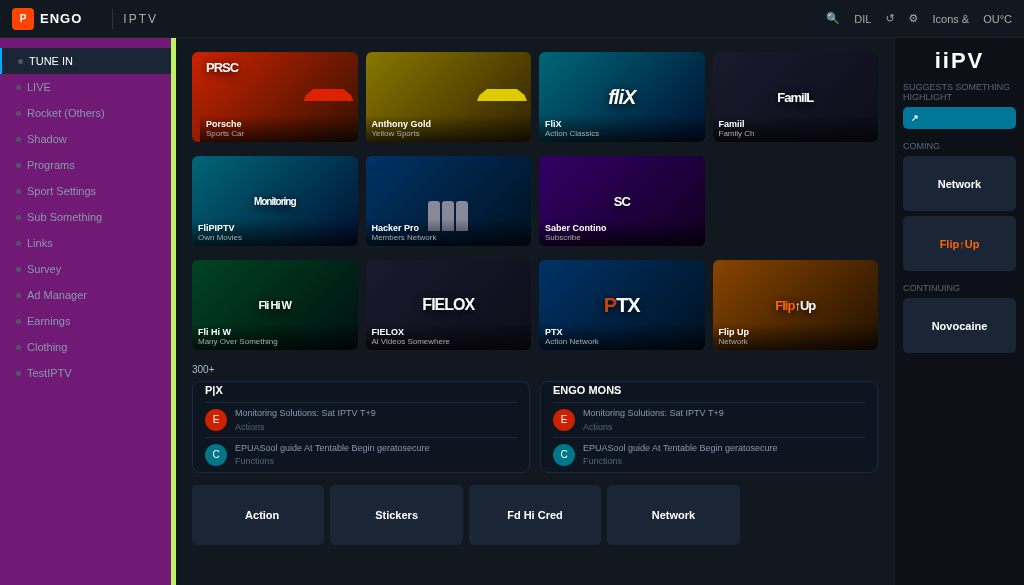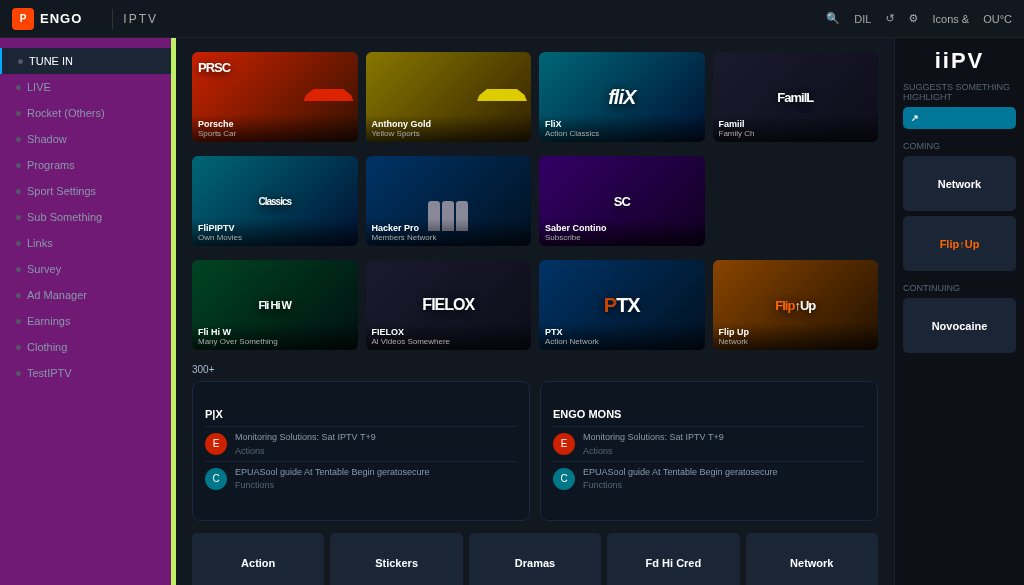--- a/index.html
+++ b/index.html
@@ -106,21 +106,21 @@
     }
     .card-overlay {
       position: absolute; bottom: 0; left: 0; right: 0;
       background: linear-gradient(transparent, rgba(0,0,0,0.7));
       padding: 4px 6px;
     }
     .card-title { font-size: 9px; color: #fff; font-weight: bold; }
     .card-subtitle { font-size: 8px; color: #aaa; }
 
     
-    .card-red { background: linear-gradient(135deg, #cc2200, #331100); }
+    .card-red { background: linear-gradient(135deg, #cc2200, #331100); padding-left: 8px; }
     .card-teal { background: linear-gradient(135deg, #006677, #001133); }
     .card-dark { background: linear-gradient(135deg, #1a1a2e, #0d0d1a); }
     .card-yellow { background: linear-gradient(135deg, #887700, #332200); }
     .card-blue { background: linear-gradient(135deg, #003366, #001122); }
     .card-green { background: linear-gradient(135deg, #004422, #001111); }
     .card-purple { background: linear-gradient(135deg, #330066, #110022); }
     .card-orange { background: linear-gradient(135deg, #884400, #221100); }
 
     .card-logo {
       font-size: 16px; font-weight: 900; color: #fff;
@@ -146,21 +146,21 @@
     .info-boxes {
       display: grid;
       grid-template-columns: 1fr 1fr;
       gap: 10px;
       margin-bottom: 12px;
     }
     .info-box {
       background: #0d1620;
       border: 1px solid #1a2840;
       border-radius: 8px;
-      padding: 26px 12px;
+      padding: 2px 12px;
     }
     .info-box-title {
       font-size: 11px; font-weight: bold; color: #fff; margin-bottom: 6px;
     }
     .info-box-row {
       display: flex; align-items: center; gap: 8px; margin-bottom: 4px;
     }
     .info-icon {
       width: 22px; height: 22px; border-radius: 50%;
       display: flex; align-items: center; justify-content: center;
@@ -337,21 +337,21 @@
             <div class="card-title">Famiil</div>
             <div class="card-subtitle">Family Ch</div>
           </div>
         </div>
       </div>
     </div>
 
     <div class="channel-grid">
       <div class="channel-card card-teal">
         <div class="channel-card-bg">
-          <div class="card-logo small" style="font-size:10px;">Classics</div>
+          <div class="card-logo small" style="font-size:10px;">Monitoring</div>
           <div class="card-overlay">
             <div class="card-title">FliPIPTV</div>
             <div class="card-subtitle">Own Movies</div>
           </div>
         </div>
       </div>
       <div class="channel-card card-blue">
         <div class="channel-card-bg">
           <div class="people-shapes">
             <div class="person-shape"></div>
@@ -457,23 +457,20 @@
       </div>
     </div>
 
     <div class="bottom-grid">
       <div class="bottom-card card-red">
         <div class="bottom-card-logo">Action</div>
       </div>
       <div class="bottom-card card-dark">
         <div class="bottom-card-logo">Stickers</div>
       </div>
-      <div class="bottom-card card-blue">
-        <div class="bottom-card-logo">Dramas</div>
-      </div>
       <div class="bottom-card card-teal">
         <div class="bottom-card-logo">Fd Hi Cred</div>
       </div>
       <div class="bottom-card card-purple">
         <div class="bottom-card-logo">Network</div>
       </div>
     </div>
 
   </div>
 

